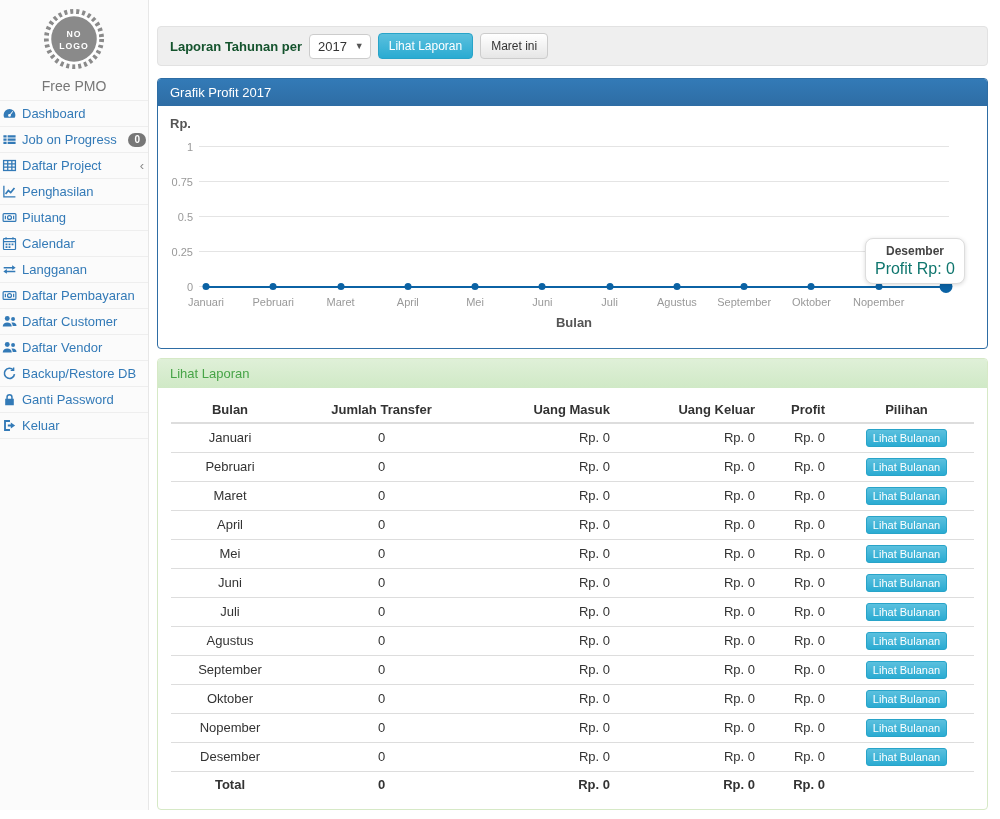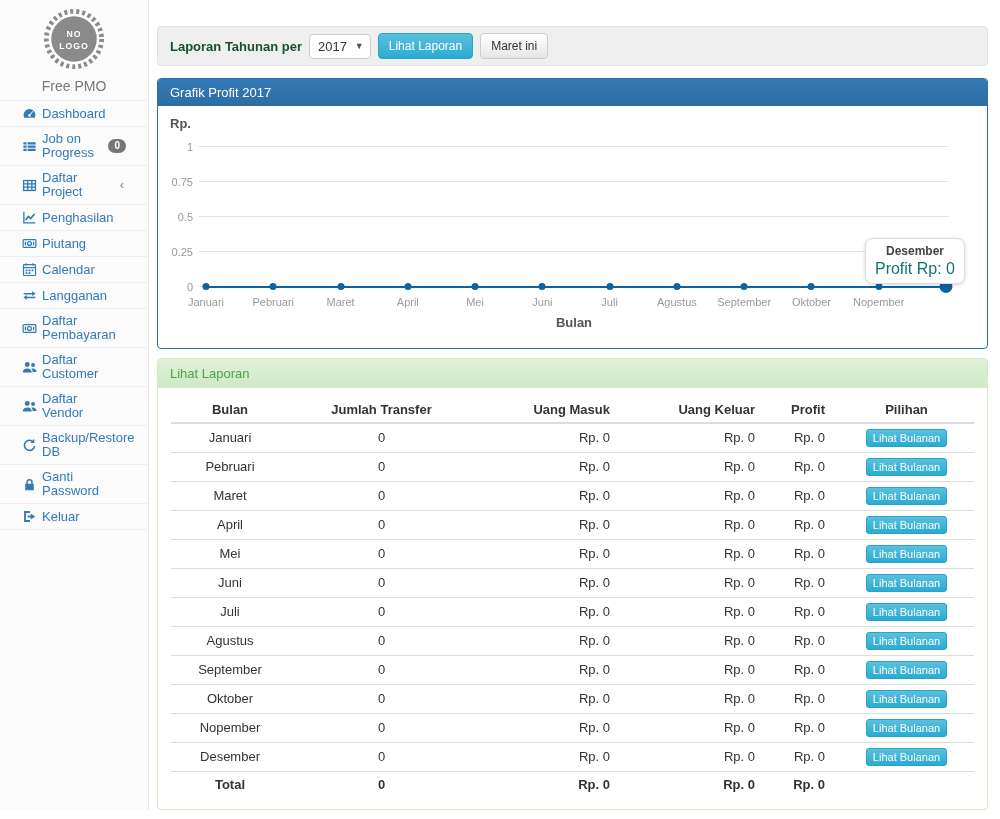--- a/index.html
+++ b/index.html
@@ -7,21 +7,21 @@
   body { font-family:"Liberation Sans", sans-serif; font-size:13px; color:#333; background:#fff; overflow:hidden; }
   a { text-decoration:none; }
 
   .page { display:flex; min-height:785px; align-items:stretch; }
 
   
   .sidebar { width:149px; background:#fbfbfb; border-right:1px solid #e7e7e7; flex:none; }
   .logo-wrap { text-align:center; padding:8px 0 6px; }
   .brand { color:#777; font-size:14px; margin-top:5px; }
   .side-menu { border-top:1px solid #eee; }
-  .side-item { display:flex; align-items:center; gap:5px; padding:5px 22px; border-bottom:1px solid #eee; color:#337ab7; cursor:pointer; }
+  .side-item { display:flex; align-items:center; gap:5px; padding:5px 2px; border-bottom:1px solid #eee; color:#337ab7; cursor:pointer; }
   .side-item .icn { width:15px; height:15px; flex:none; display:inline-block; }
   .side-item .icn svg { width:15px; height:15px; display:block; }
   .side-item .lbl { font-size:13px; line-height:14px; }
   .side-item .spacer { flex:1; }
   .badge { background:#777; color:#fff; font-size:10px; font-weight:bold; border-radius:10px; padding:2px 6px; line-height:10px; }
   .chev { color:#888; font-size:13px; line-height:10px; padding-right:2px; }
 
   
   .content { flex:1; padding:12px 12px 0 8px; min-width:0; }
 

